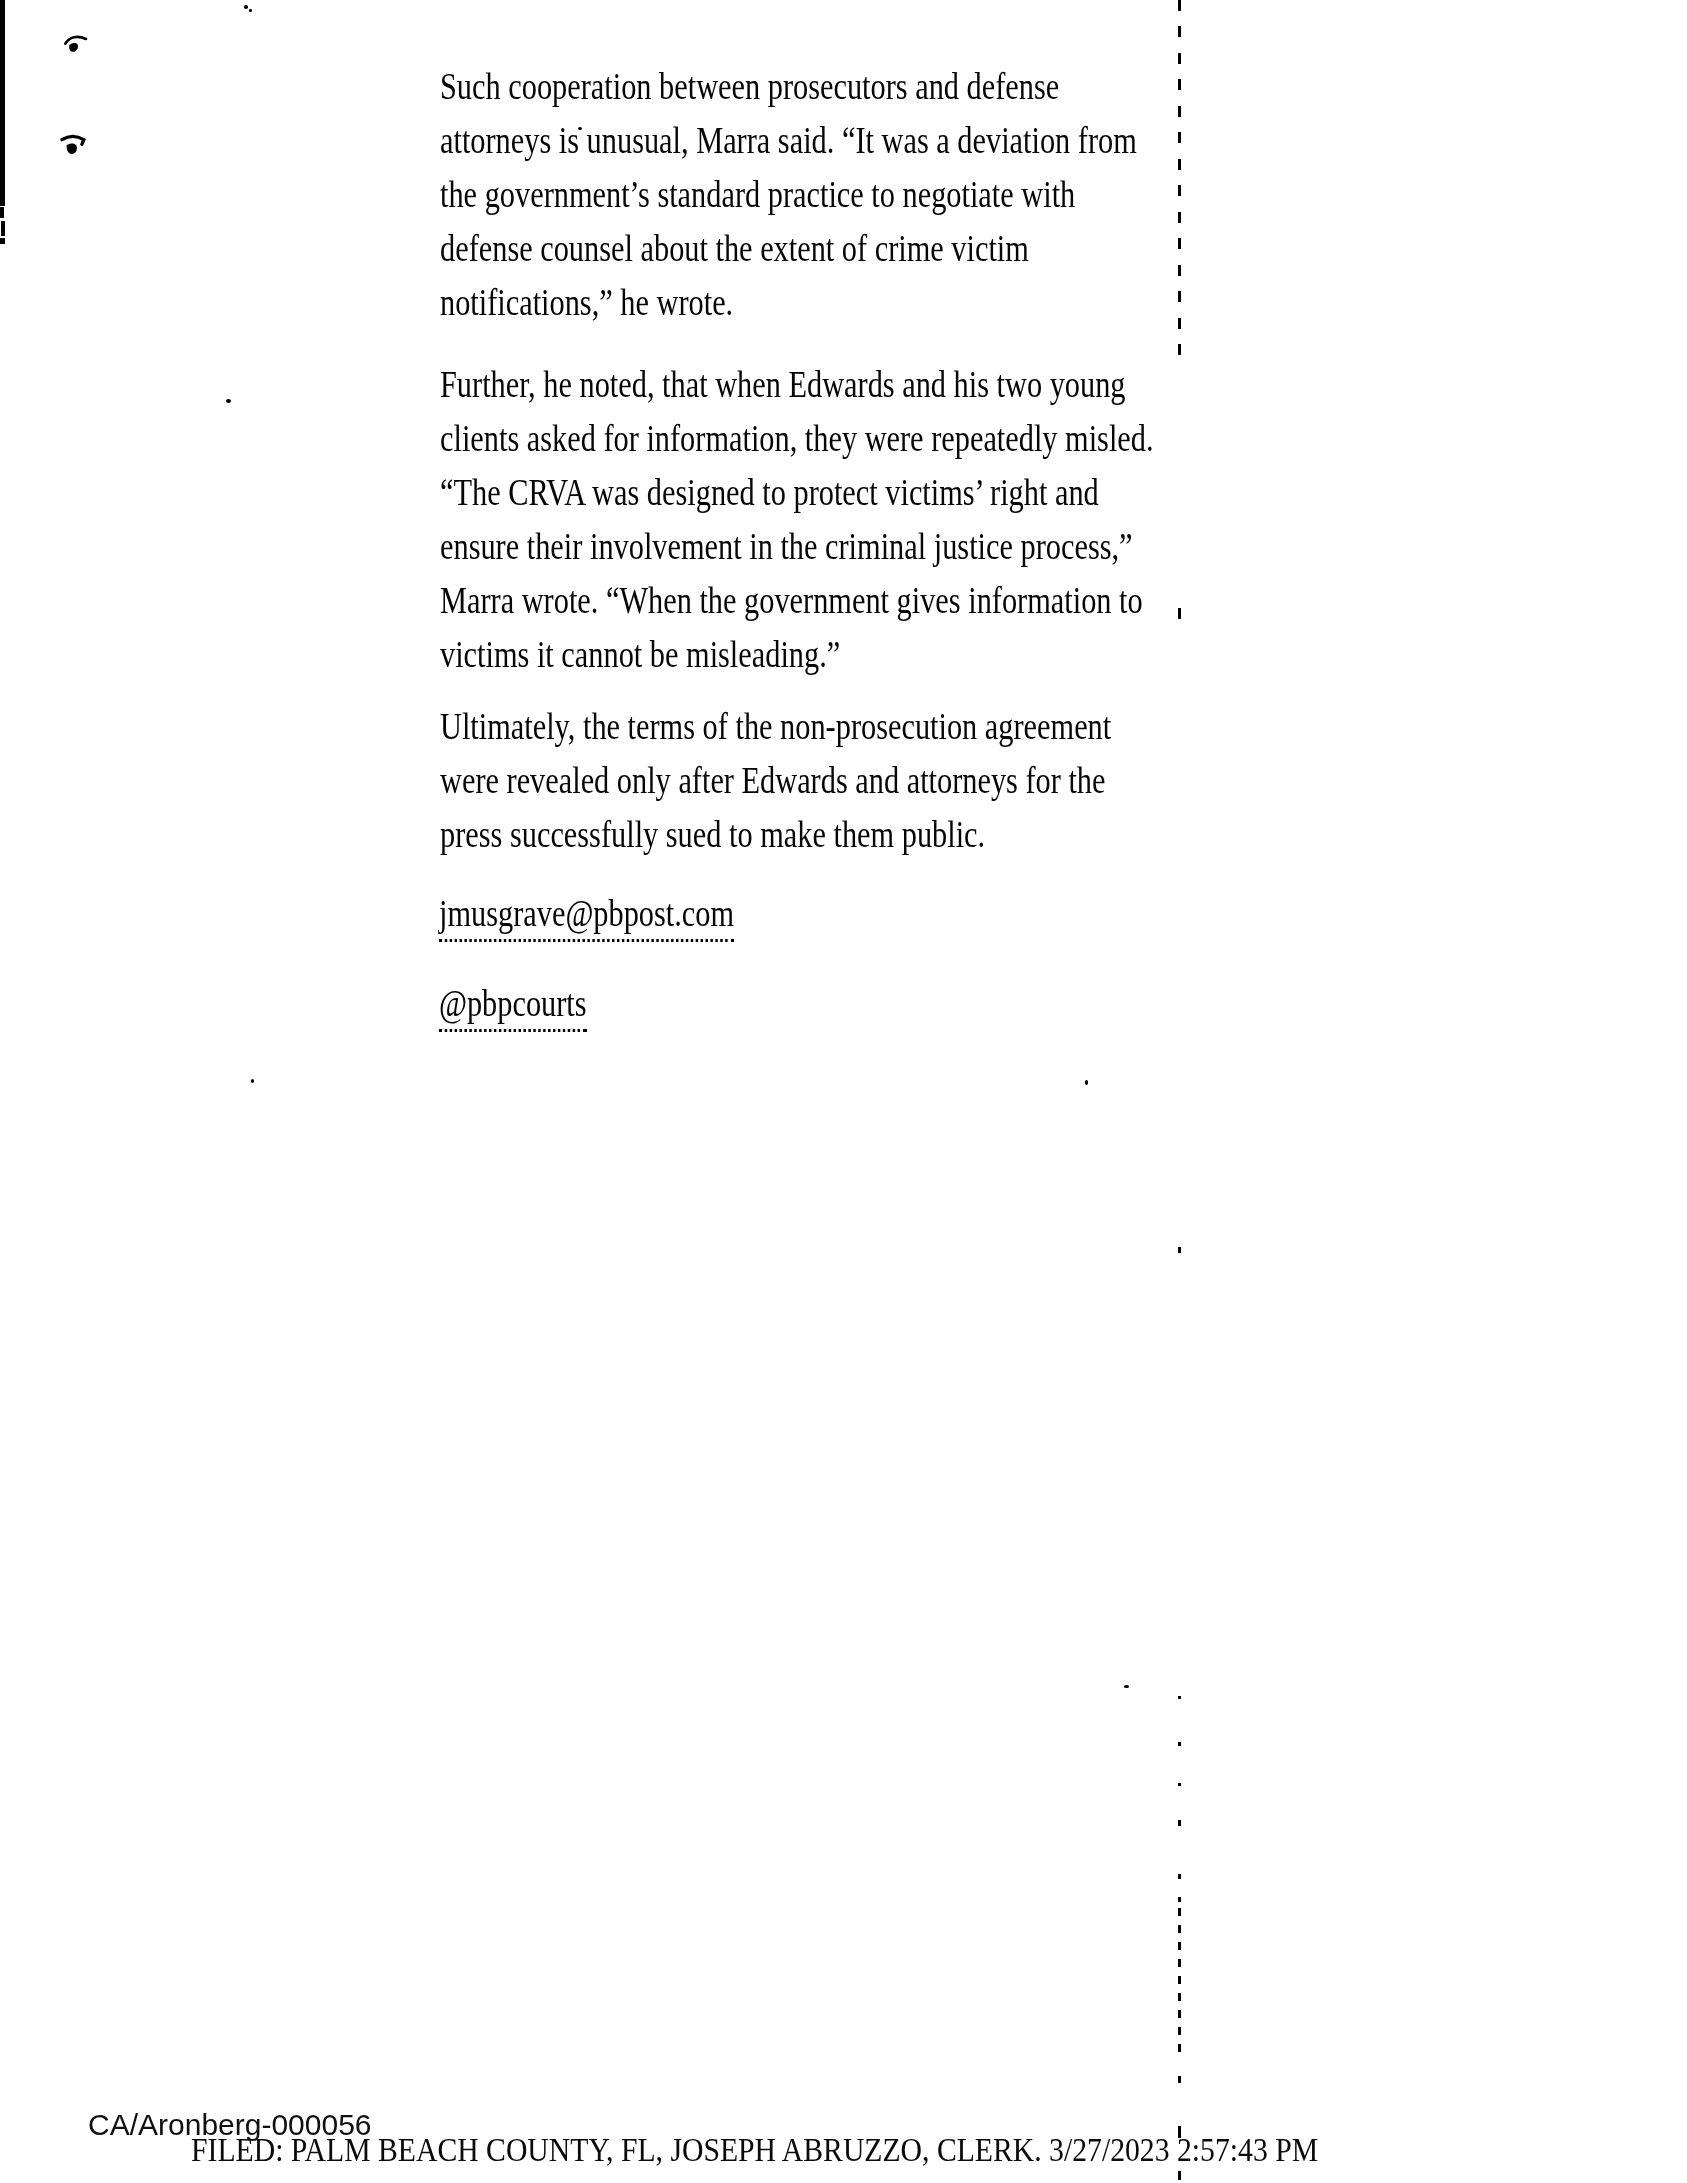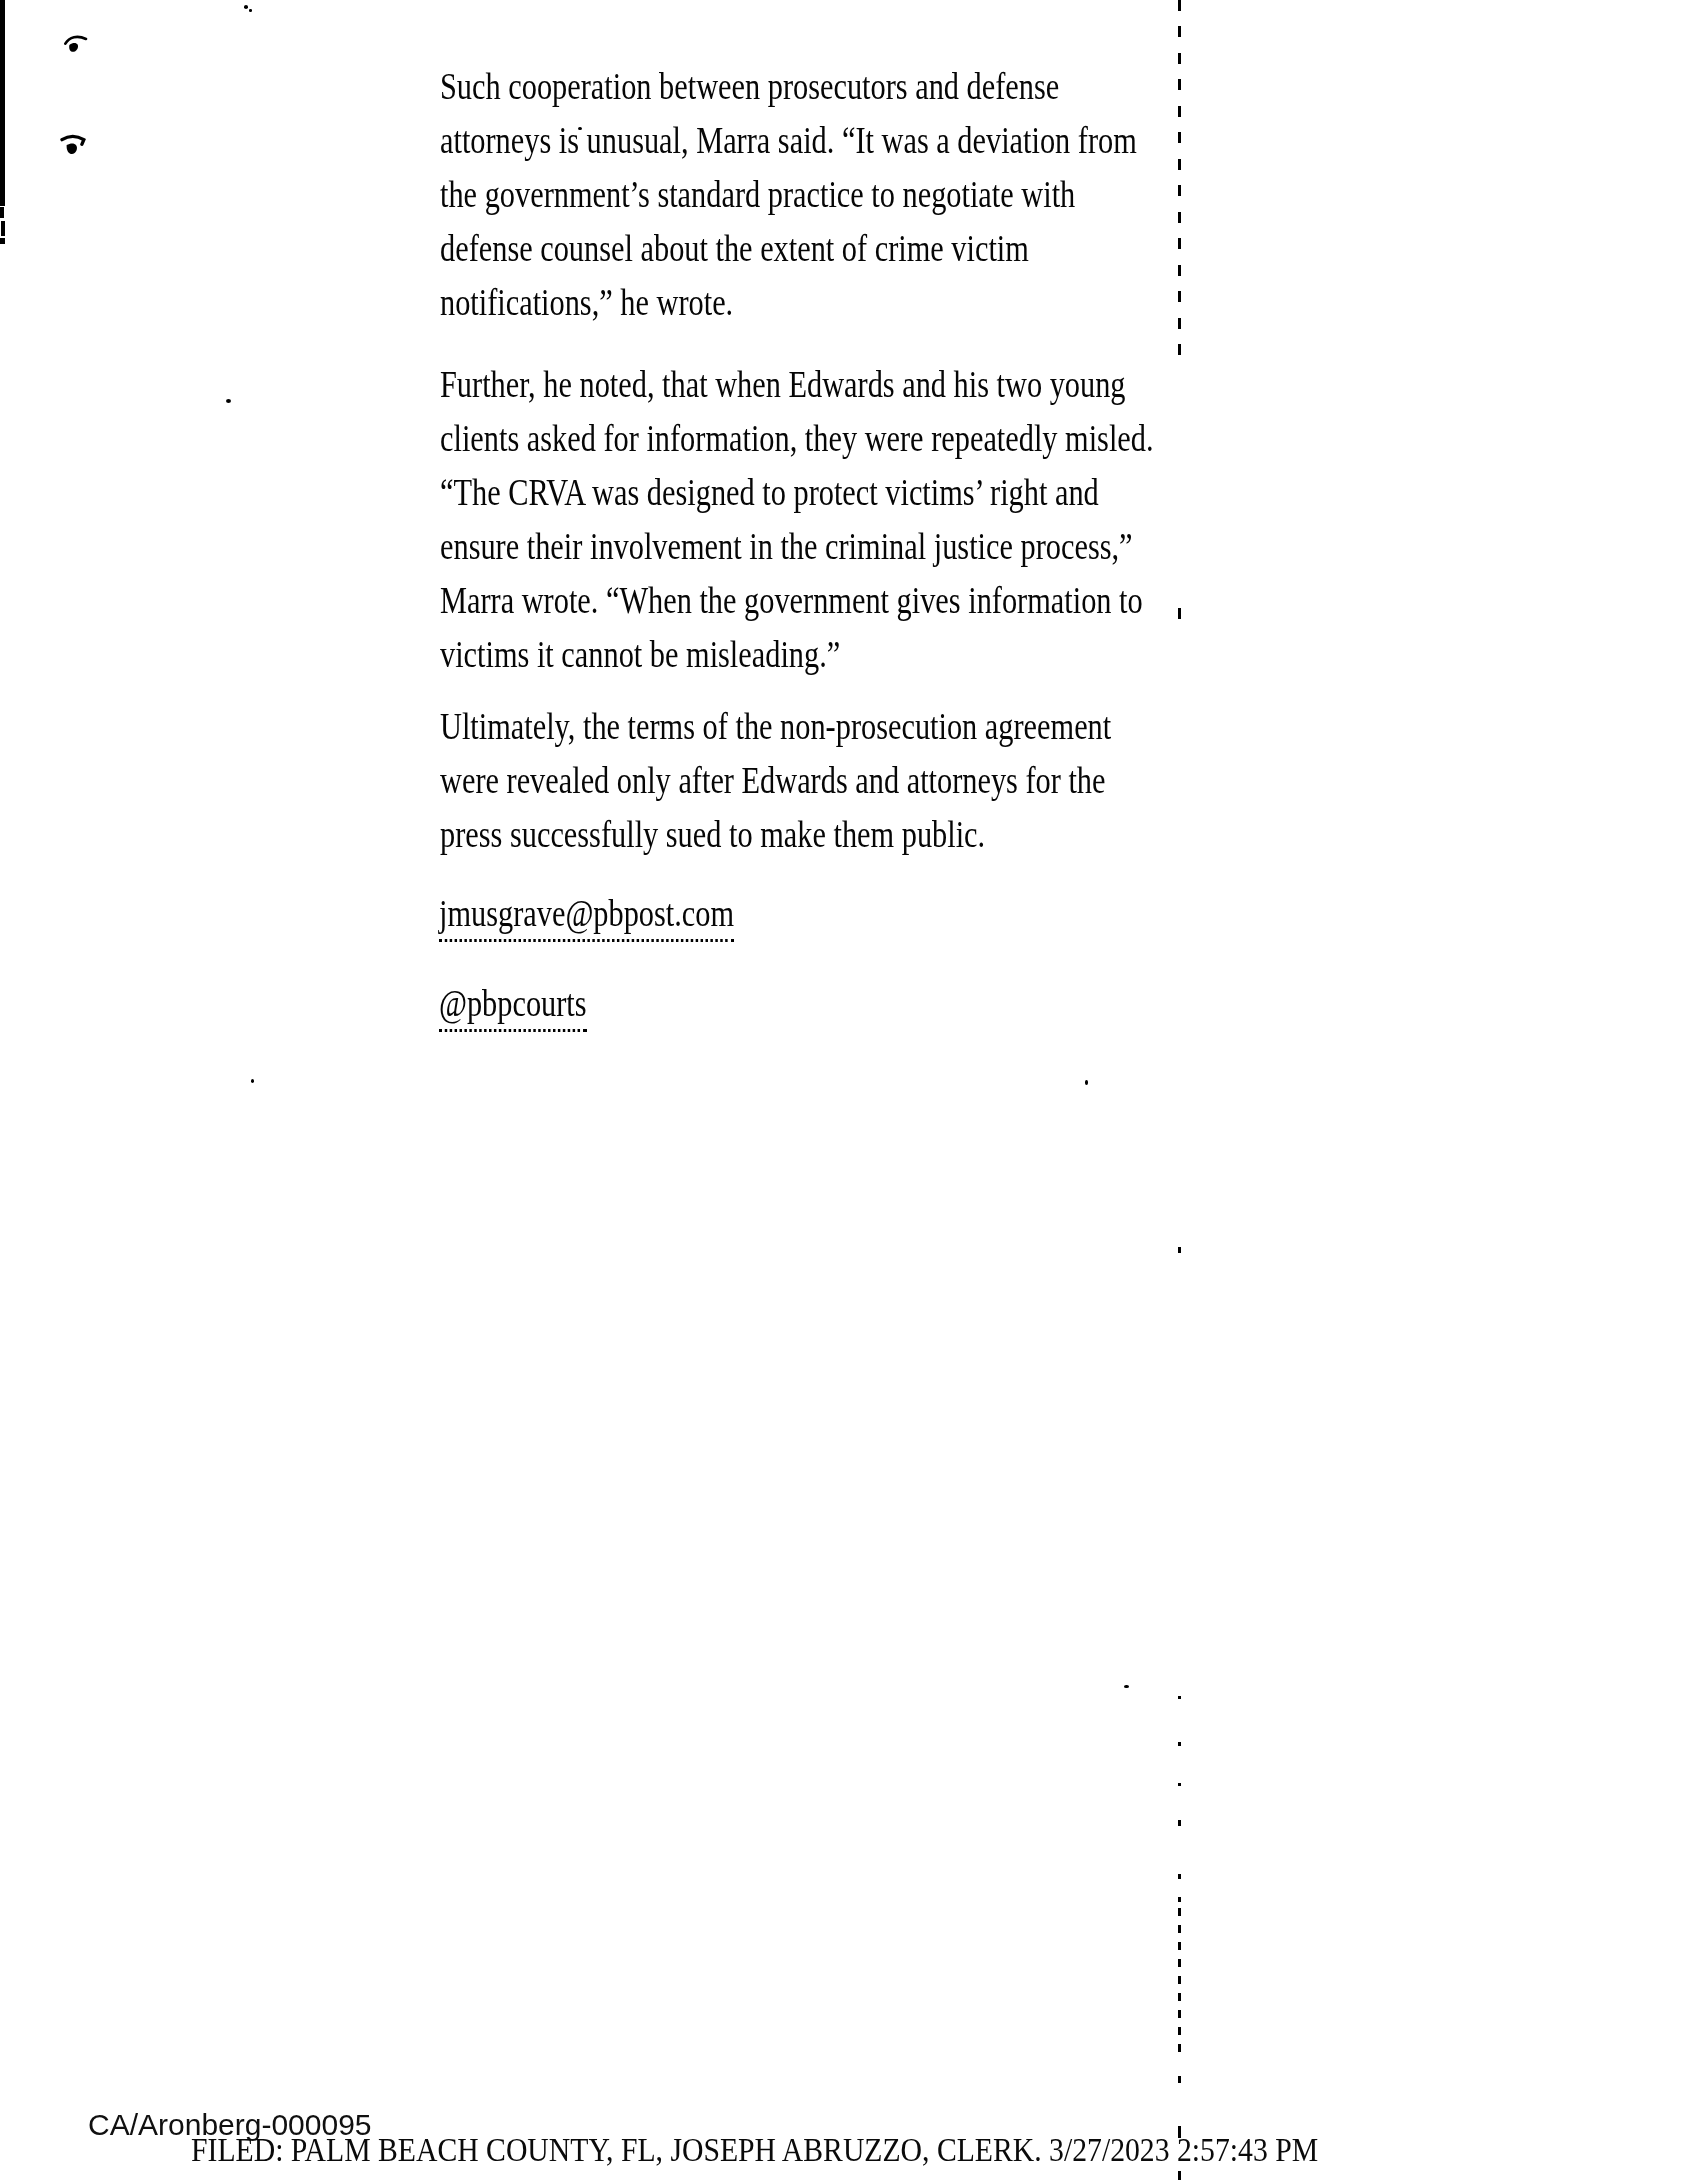--- a/index.html
+++ b/index.html
@@ -115,21 +115,21 @@
 press successfully sued to make them public.</p>
 
 <div class="link-line" id="email-line">
   <span class="link-underline">jmusgrave@pbpost.com</span>
 </div>
 
 <div class="link-line" id="handle-line">
   <span class="link-underline">@pbpcourts</span>
 </div>
 
-<div id="bates">CA/Aronberg-000095</div>
+<div id="bates">CA/Aronberg-000056</div>
 
 <div id="filed">FILED: PALM BEACH COUNTY, FL, JOSEPH ABRUZZO, CLERK. 3/27/2023 2:57:43 PM</div>
 
 <div class="artifact" style="left:0; top:0; width:5.3px; height:206px;"></div>
 <div class="artifact" style="left:0; top:207px; width:4px; height:10.6px;"></div>
 <div class="artifact" style="left:0.7px; top:221px; width:4.6px; height:15.3px;"></div>
 <div class="artifact" style="left:0; top:238px; width:4.6px; height:6px;"></div>
 
 <svg class="handmark" style="left:64px; top:33px;" width="24" height="22.6" viewBox="0 0 36 34">
   <path d="M2 16 C 8 6, 20 3, 33 9" fill="none" stroke="#000" stroke-width="4" stroke-linecap="round"></path>

